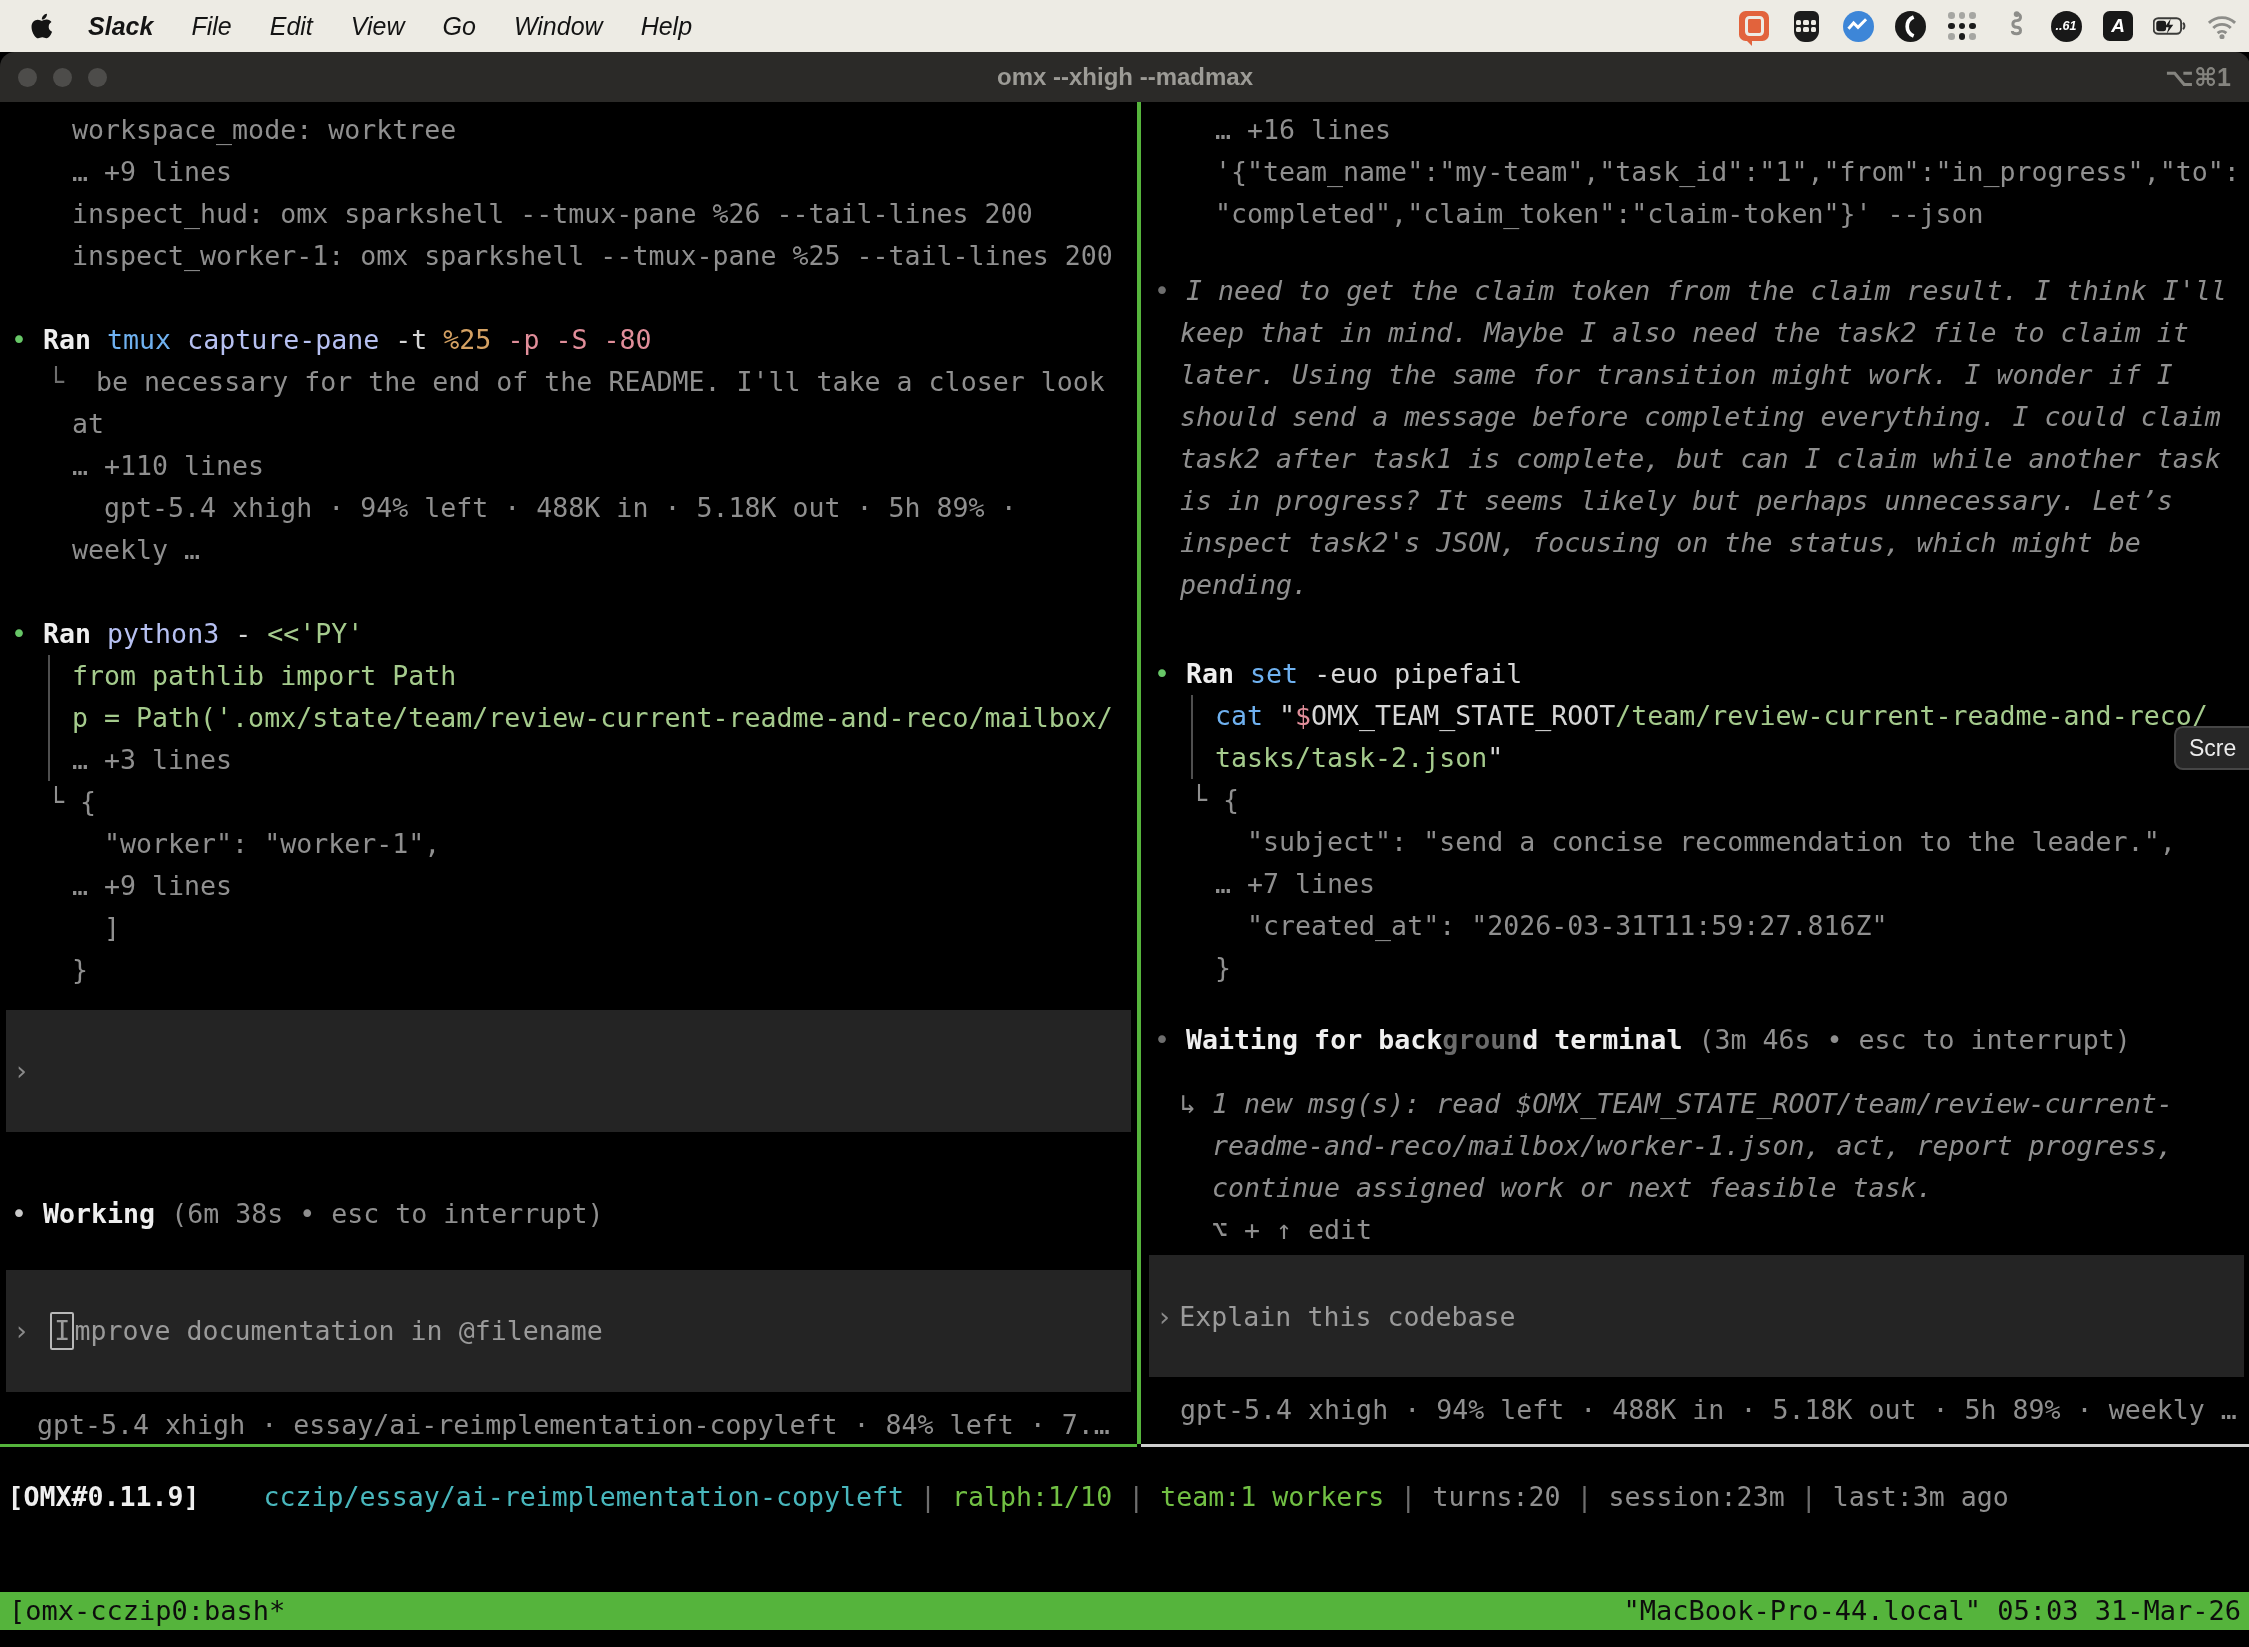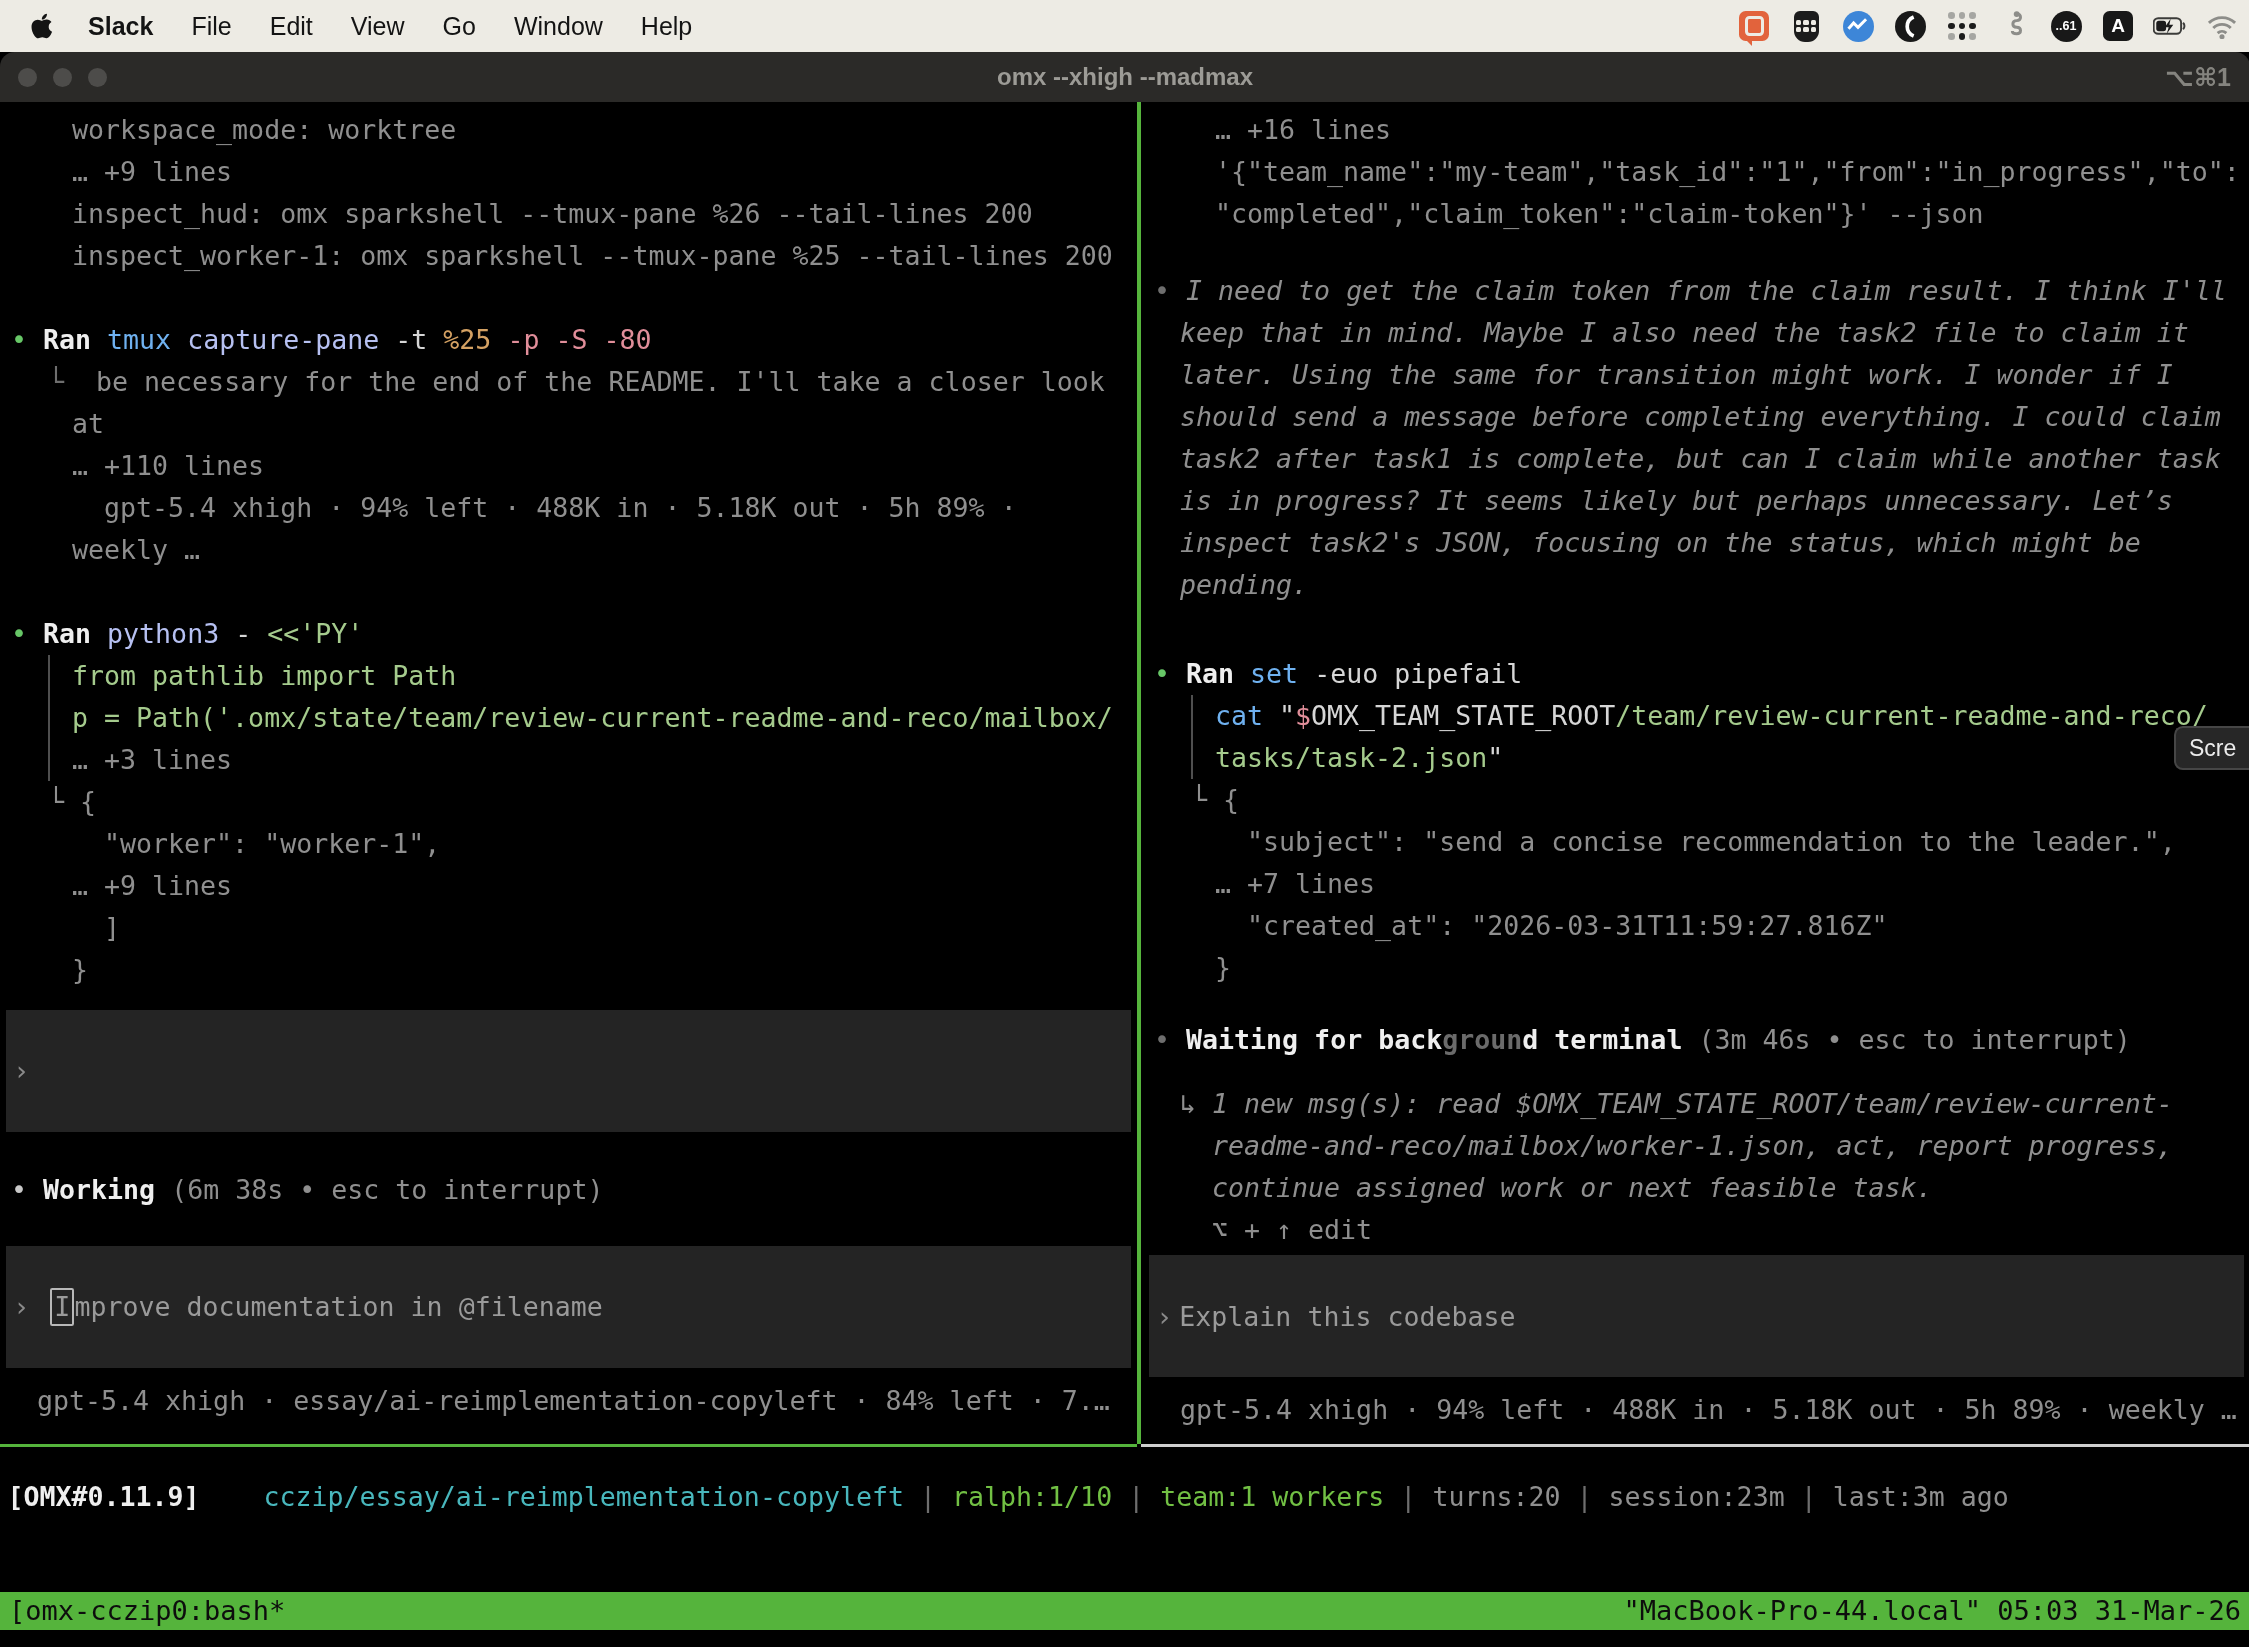--- a/index.html
+++ b/index.html
@@ -2,21 +2,21 @@
 <html style="font-size:11.8px"><head>
 <meta charset="utf-8">
 <style>
   html,body{margin:0;padding:0;background:#000;}
   body{width:2250px;height:1648px;overflow:hidden;position:relative;
        font-family:"DejaVu Sans Mono","DejaVu Sans",monospace;}
 
   
   .menubar{position:absolute;top:0;left:0;right:0;height:52px;background:#edebe4;
     display:flex;align-items:center;font-family:"Liberation Sans","DejaVu Sans",sans-serif;
-    font-size:25px;color:#141414;}
+    font-size:25px;color:#141414;font-style:italic;}
   .menubar .apple{margin-left:29.5px;display:flex;align-items:center;}
   .menu-items{display:flex;gap:38px;margin-left:35px;}
   .menu-item{cursor:default;}
   .menu-item.app{font-weight:700;}
   .statusicons{margin-left:auto;display:flex;align-items:center;gap:18px;padding-right:11px;}
   .sicon{display:inline-flex;align-items:center;justify-content:center;width:34px;height:34px;}
 
   .icon-chat{width:29.5px;height:29.5px;background:#e2633c;border-radius:6.6px;position:relative;}
   .icon-chat .inner{position:absolute;left:5.9px;top:5.2px;width:13.3px;height:13.3px;border:3.7px solid #edebe4;border-radius:4.4px;}
   .icon-chat .tail{position:absolute;left:4.4px;bottom:-5.2px;width:0;height:0;
@@ -225,21 +225,21 @@
       <div class="row p65">└ {</div>
       <div class="row p98">  "worker": "worker-1",</div>
       <div class="row p98">… +9 lines</div>
       <div class="row p98">  ]</div>
       <div class="row p98">}</div>
 
       <div class="prompt-band" style="margin-top:18.5px">
         <span class="prompt-chevron">›</span>
       </div>
 
-      <div class="row p15" style="margin-top:37px"><span class="tok c-lg">• </span><span class="tok c-bw">Working </span><span class="tok c-g">(6m 38s • esc to interrupt)</span></div>
+      <div class="row p15" style="margin-top:61px"><span class="tok c-lg">• </span><span class="tok c-bw">Working </span><span class="tok c-g">(6m 38s • esc to interrupt)</span></div>
 
       <div class="prompt-band" style="margin-top:35px">
         <span class="prompt-chevron">›</span>
         <span class="cursor">I</span>
         <span class="after-cursor">mprove documentation in @filename</span>
       </div>
 
       <div class="row p50" style="margin-top:11.8px">gpt-5.4 xhigh · essay/ai-reimplementation-copyleft · 84% left · 7.…</div>
     </div>
 

